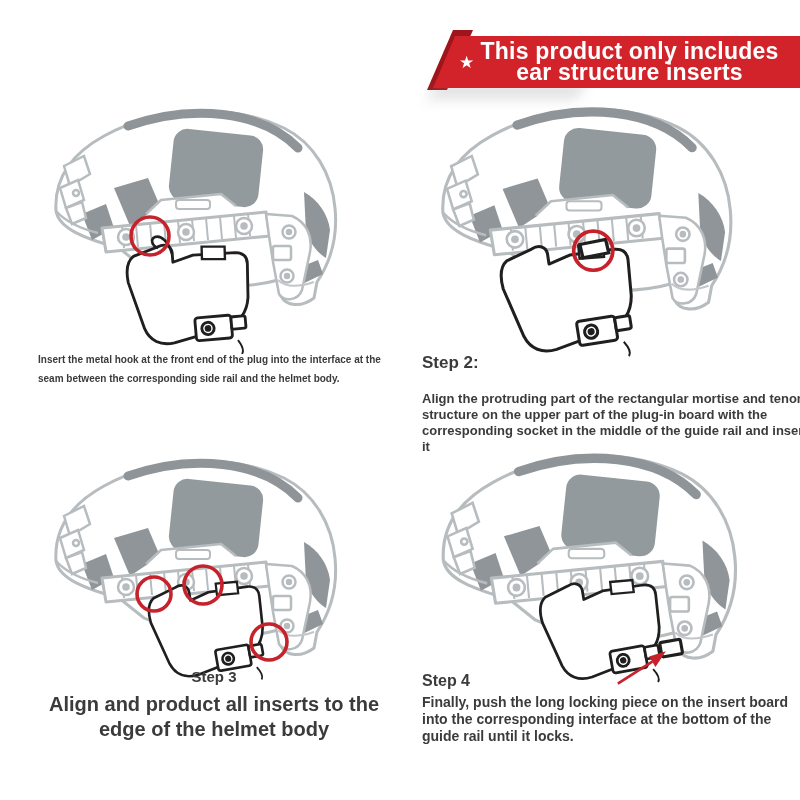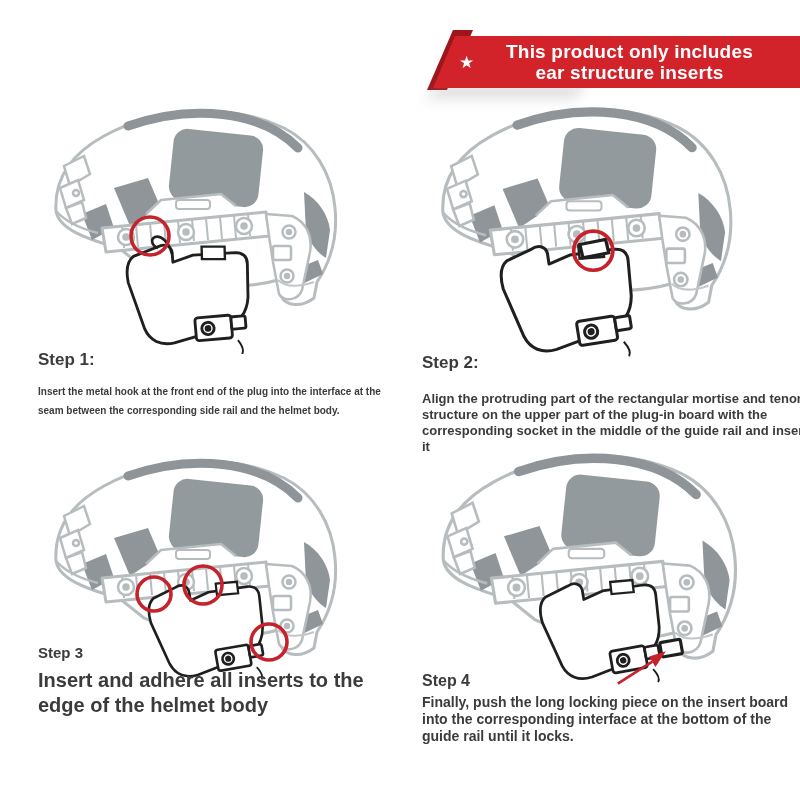--- a/index.html
+++ b/index.html
@@ -22,21 +22,21 @@
     background:var(--banner-red,#d2232a);
     clip-path:polygon(22px 0,100% 0,100% 100%,0 100%);
     display:flex;align-items:center;
   }
   .banner .star{
     position:absolute;left:26px;top:50%;transform:translateY(-50%);
     color:var(--banner-text,#fff);font-size:17px;line-height:1;
   }
   .banner .btext{
     flex:1;text-align:center;color:var(--banner-text,#fff);
-    font-weight:700;font-size:19px;line-height:21px;letter-spacing:.2px;
+    font-weight:700;font-size:23px;line-height:21px;letter-spacing:.2px;
     padding-left:26px;
   }
   
   .panel{position:absolute;}
   #p1{left:26px;top:96px;width:335px;height:258px;}
   #p2{left:412px;top:94px;width:345px;height:266px;}
   #p3{left:26px;top:446px;width:335px;height:258px;}
   #p4{left:412px;top:440px;width:350px;height:270px;}
   .hl-circle{fill:none;stroke:var(--highlight-red,#c5222b);stroke-width:3.6px;}
   .hl-line{stroke:var(--highlight-red,#c5222b);stroke-width:2.6px;fill:none;}
@@ -44,21 +44,21 @@
   
   .step{position:absolute;}
   .step h3{margin:0;font-weight:700;color:var(--text-dark,#3b3b3b);}
   .step p{margin:0;font-weight:700;color:var(--text-dark,#3b3b3b);}
   #t1{left:38px;top:350px;width:350px;}
   #t1 h3{font-size:17px;margin-bottom:12px;}
   #t1 p{font-size:10px;line-height:19px;}
   #t2{left:422px;top:353px;width:386px;}
   #t2 h3{font-size:17px;margin-bottom:18px;}
   #t2 p{font-size:13px;line-height:16px;}
-  #t3{left:38px;top:644px;width:352px;}
+  #t3{left:38px;top:668px;width:352px;text-align:center;}
   #t3 h3{font-size:15px;margin-bottom:7px;}
   #t3 p{font-size:20px;line-height:25px;}
   #t4{left:422px;top:672px;width:390px;}
   #t4 h3{font-size:16px;margin-bottom:4px;}
   #t4 p{font-size:14px;line-height:17px;}
 </style>
 </head>
 <body>
 
 <div class="sheet">
@@ -169,29 +169,28 @@
     <use href="#helmet-g"></use>
     <g transform="translate(118,120) rotate(2) scale(0.88)">
       <use href="#insert-g"></use>
     </g>
     <rect x="238" y="192" width="20" height="14" rx="2" transform="rotate(-10 248 199)" fill="#ffffff" stroke="#1f1f1f" stroke-width="3"></rect>
     <path class="hl-line" d="M197,233 L230,212"></path>
     <polygon class="hl-fill" points="243,202 227,207 233,217"></polygon>
   </svg>
 
   <div id="t1" class="step">
-    <h3>Step 1:</h3>
     <p>Insert the metal hook at the front end of the plug into the interface at the seam between the corresponding side rail and the helmet body.</p>
   </div>
   <div id="t2" class="step">
     <h3>Step 2:</h3>
     <p>Align the protruding part of the rectangular mortise and tenon structure on the upper part of the plug-in board with the corresponding socket in the middle of the guide rail and insert it</p>
   </div>
   <div id="t3" class="step">
     <h3>Step 3</h3>
-    <p>Insert and adhere all inserts to the edge of the helmet body</p>
+    <p>Align and product all inserts to the edge of the helmet body</p>
   </div>
   <div id="t4" class="step">
     <h3>Step 4</h3>
     <p>Finally, push the long locking piece on the insert board into the corresponding interface at the bottom of the guide rail until it locks.</p>
   </div>
 
 </div>
 
 </body></html>

